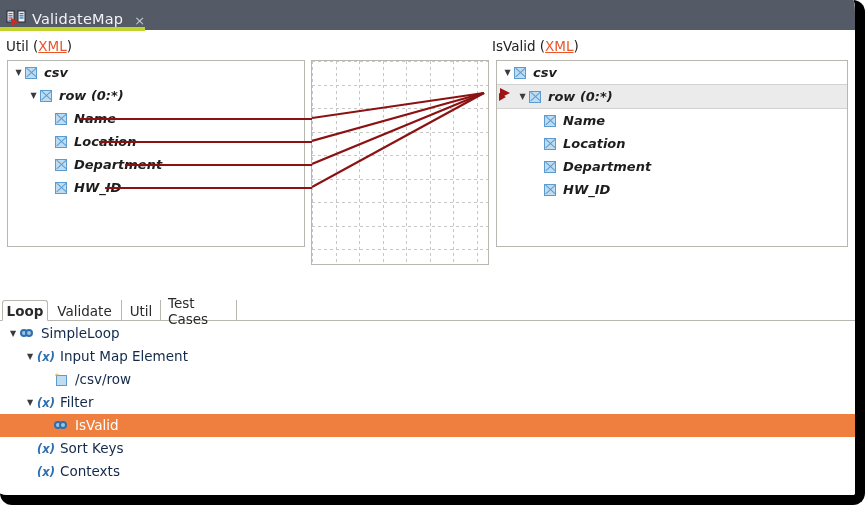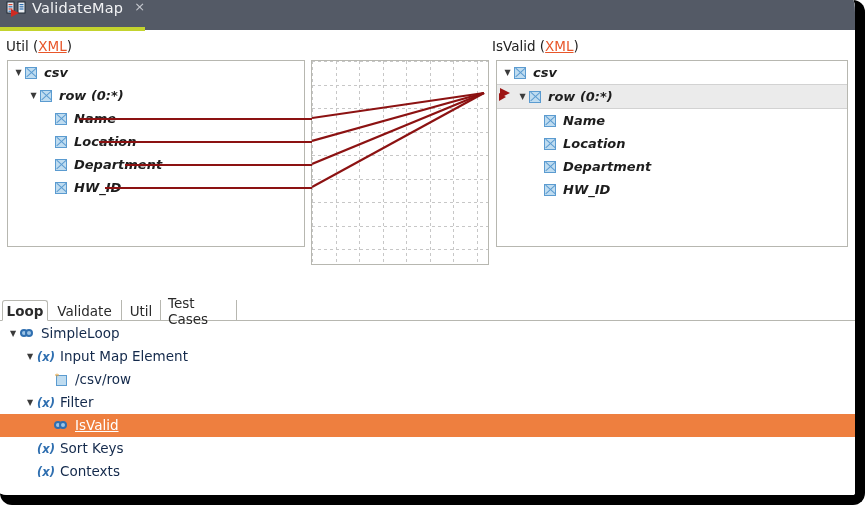--- a/index.html
+++ b/index.html
@@ -45,21 +45,21 @@
     position: absolute;
     left: 0; top: 27px;
     width: 145px; height: 4px;
     background: #c3d32e;
   }
   .doc-tab {
     position: absolute;
     left: 0; top: 0;
     height: 27px;
     display: flex;
-    align-items: flex-start;
+    align-items: flex-end;
     padding-left: 6px;
   }
   .doc-tab-icon {
     width: 20px; height: 18px;
     position: relative;
     margin-right: 6px;
     flex: 0 0 auto;
   }
   .doc-tab-label {
     color: #f2f3f5;
@@ -247,21 +247,20 @@
     height: 23px;
     display: flex;
     align-items: center;
     font-size: 13.5px;
     color: #13294b;
     white-space: nowrap;
   }
   .loop-row.sel {
     background: #ee7f3f;
     color: #ffffff;
-    text-decoration: underline;
   }
   .loop-twisty {
     width: 14px;
     flex: 0 0 auto;
     font-size: 8px;
     color: #3b3b3b;
     text-align: center;
     line-height: 1;
   }
   .ic {

